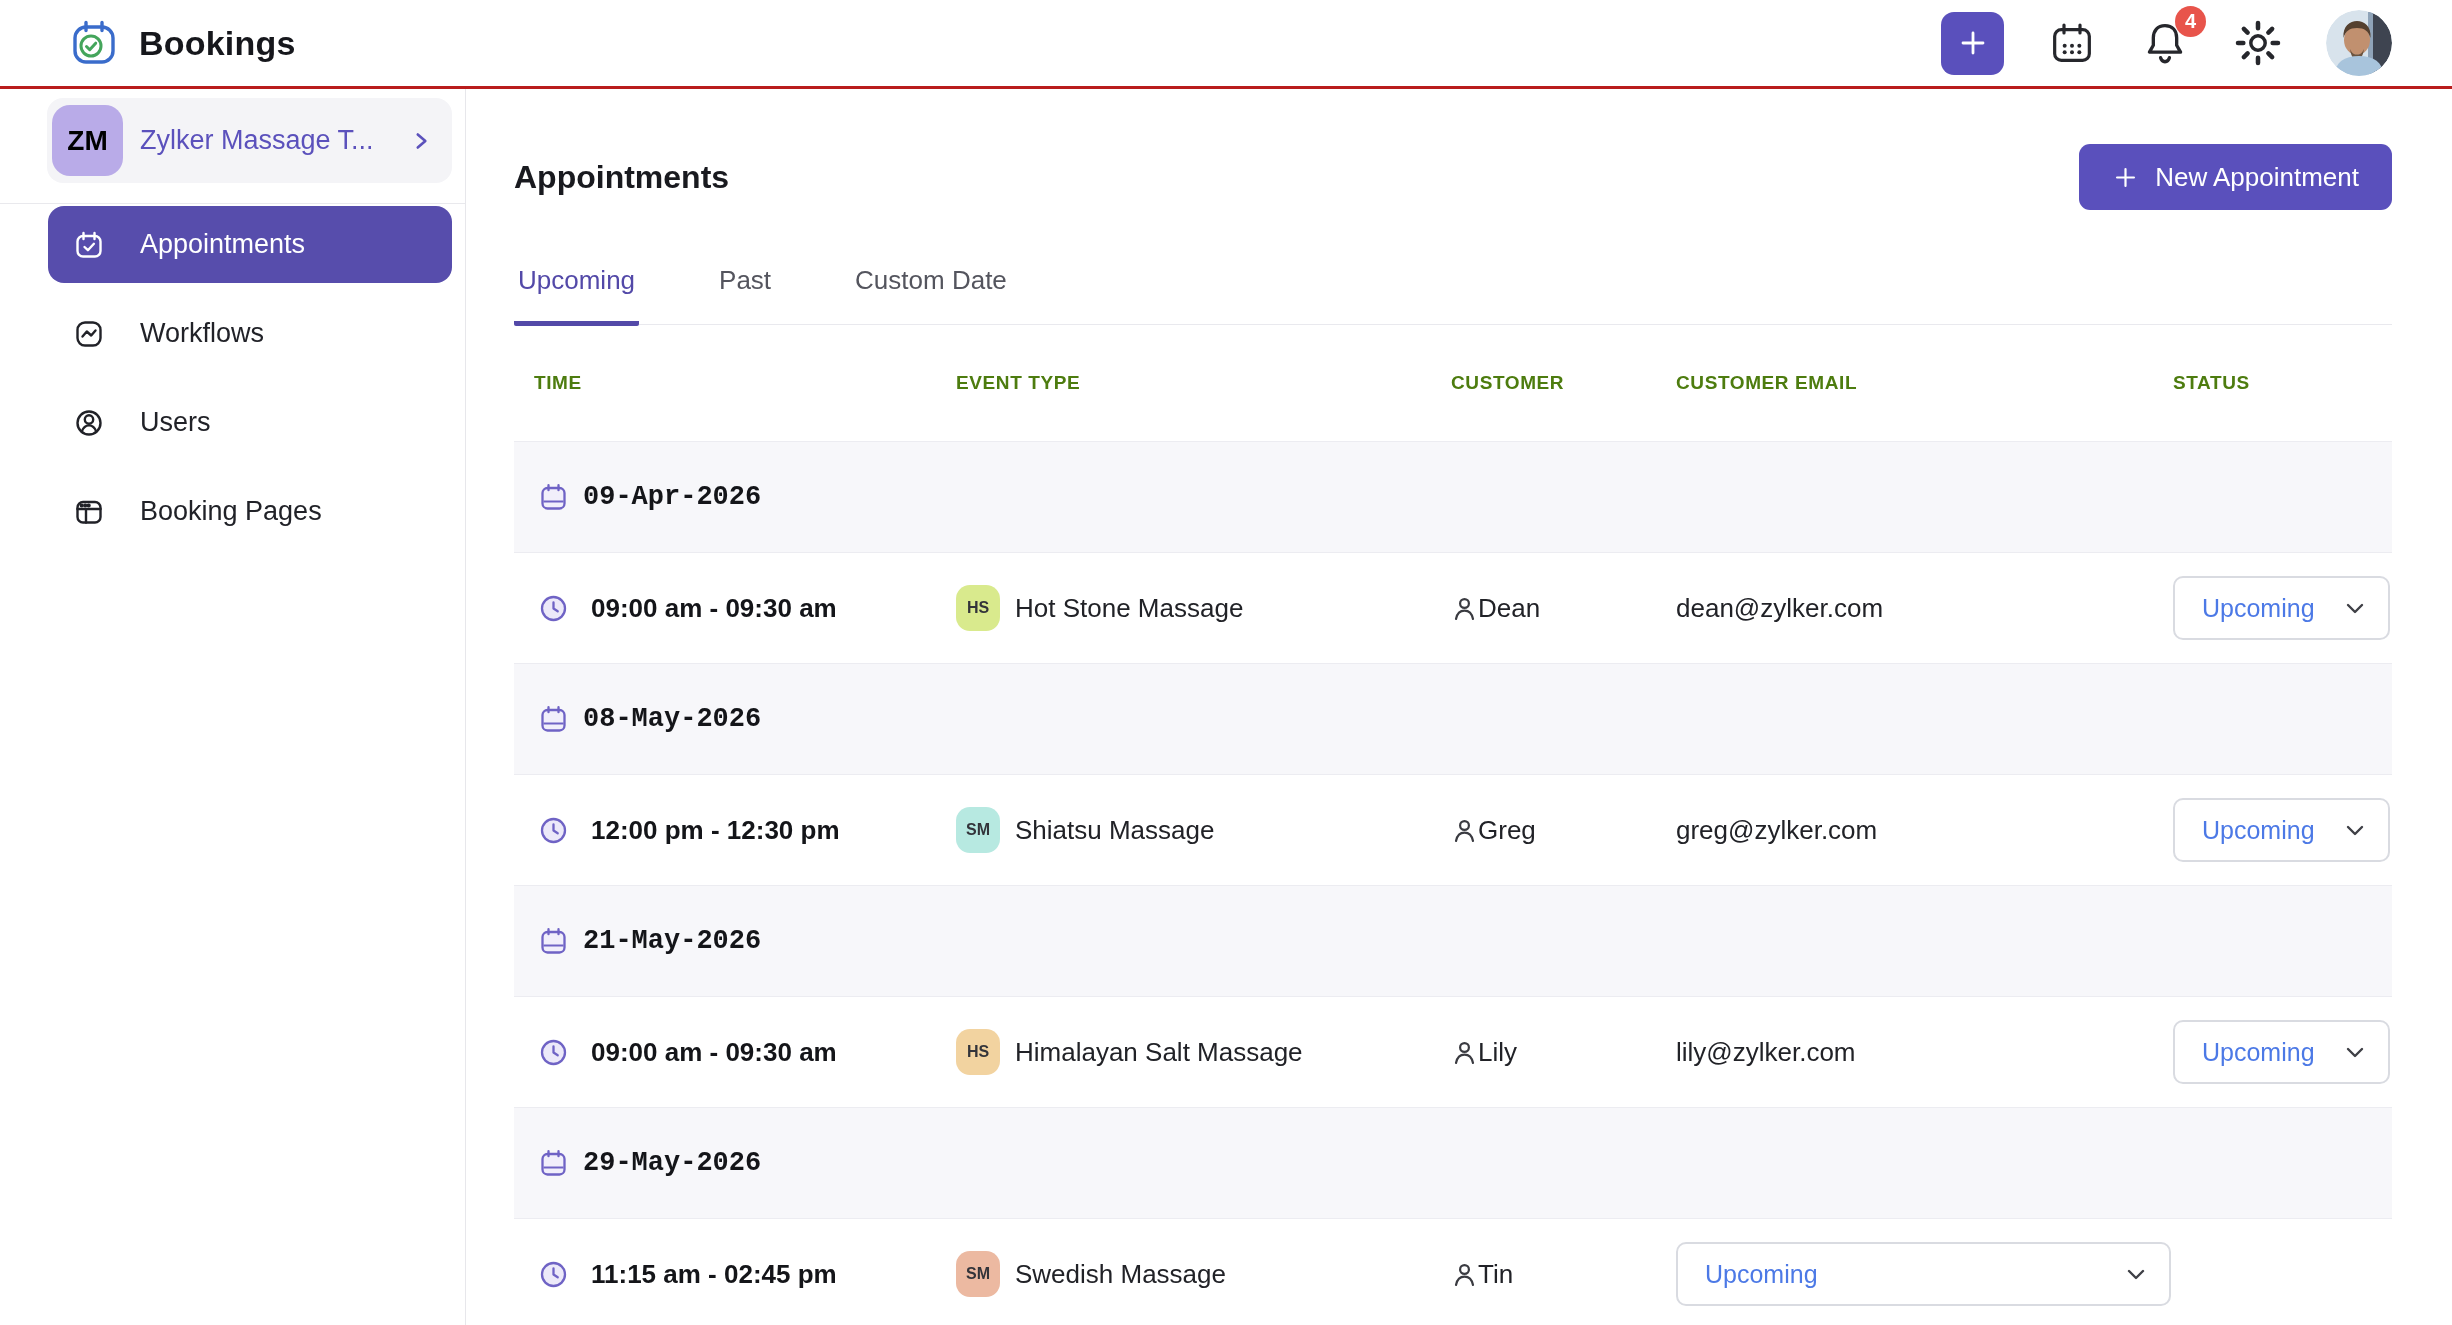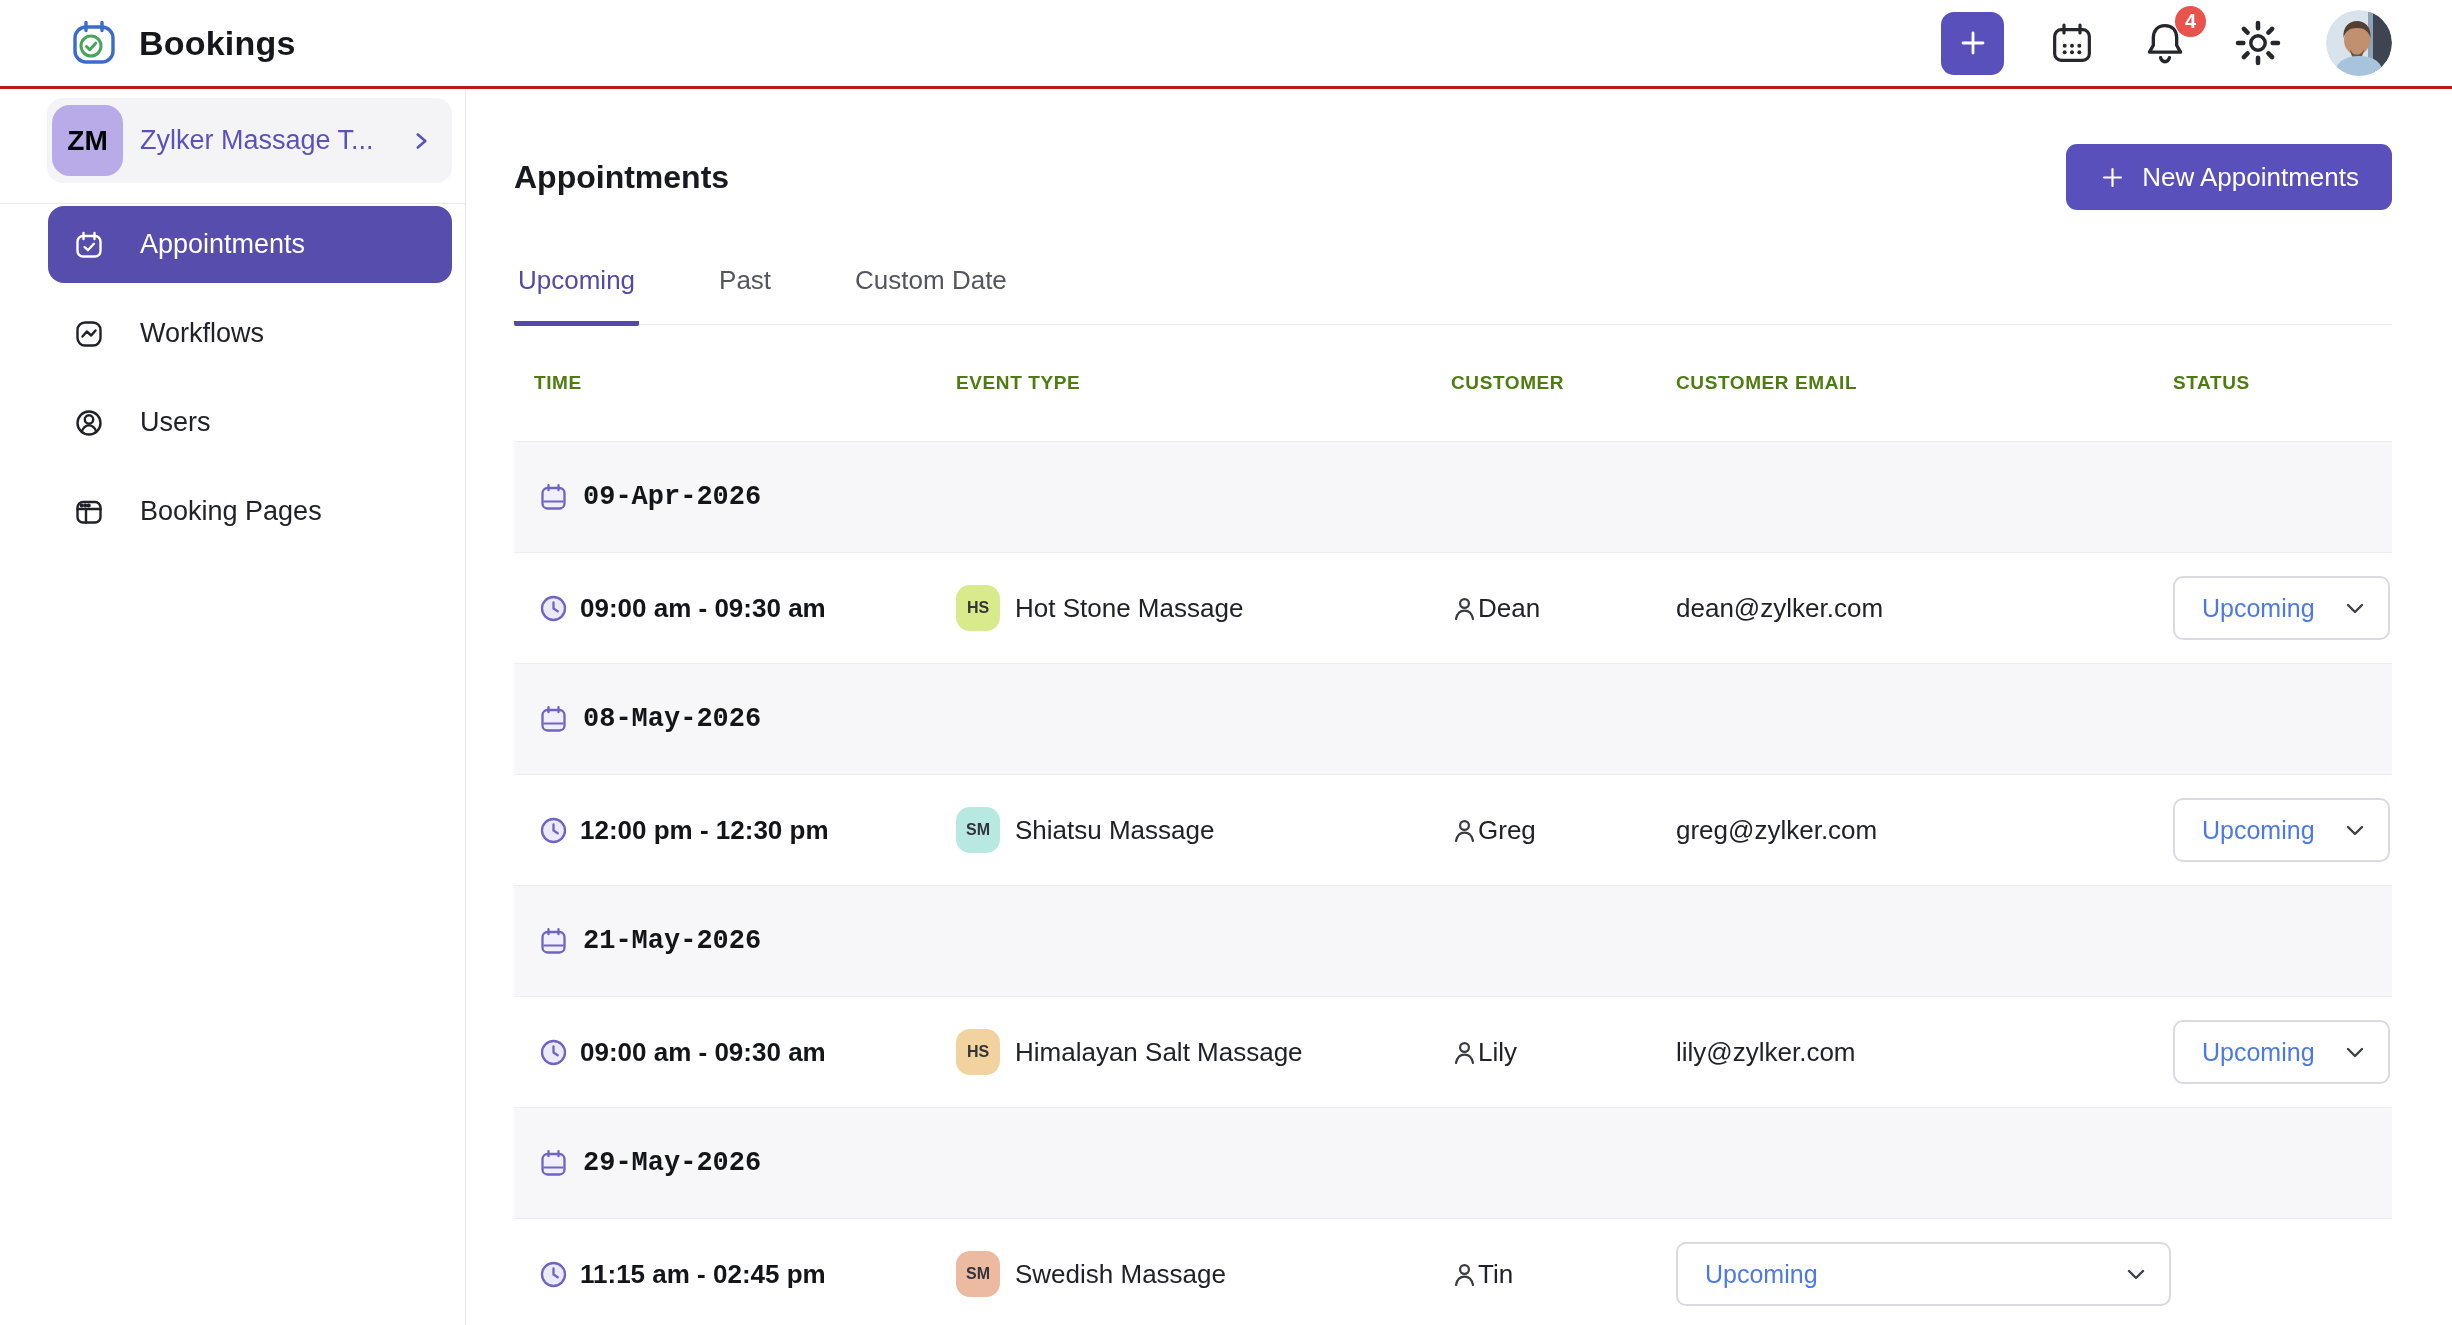--- a/index.html
+++ b/index.html
@@ -58,21 +58,21 @@
 
   
   .grid{display:grid;grid-template-columns:442px 495px 225px 497px 1fr;align-items:center;}
   .table-head{height:116px;flex:none;font-size:19px;font-weight:700;color:#4d7c0f;letter-spacing:.6px;}
   .th-time{padding-left:20px;}
   .grid-row{height:111px;flex:none;border-top:1px solid #ECECF1;}
   .date-row{background:#F7F7FA;font-family:Liberation Mono, monospace;}
   .date-cell{grid-column:1/-1;display:flex;align-items:center;gap:14px;padding-left:24px;
              font-size:27px;font-weight:700;color:#141519;}
   .appt-row{background:#fff;}
-  .time-cell{display:flex;align-items:center;gap:11px;padding-left:24px;font-size:26px;font-weight:700;color:#141519;}
+  .time-cell{display:flex;align-items:center;gap:22px;padding-left:24px;font-size:26px;font-weight:700;color:#141519;}
   .event-cell{display:flex;align-items:center;gap:15px;}
   .type-badge{width:44px;height:46px;border-radius:14px;flex:none;display:flex;align-items:center;justify-content:center;
               font-size:16px;font-weight:700;color:#33343A;}
   .event-name{font-size:26px;color:#212227;}
   .cust-cell{display:flex;align-items:center;font-size:26px;color:#212227;}
   .email-cell{font-size:26px;color:#212227;}
   .status-cell{padding-right:2px;}
   .status-btn{width:100%;height:64px;border:2px solid #D9DBE1;border-radius:10px;background:#fff;cursor:pointer;
               display:flex;align-items:center;justify-content:space-between;padding:0 20px 0 27px;
               font-size:25px;color:var(--status-text);font-family:inherit;}
@@ -223,21 +223,21 @@
 
     <div class="main">
       <div class="main-head">
         <div class="page-title">Appointments</div>
         <button class="new-btn">
           <span>
             <svg width="27" height="27" viewBox="0 0 32 32">
                 <path d="M16 6v20M6 16h20" stroke="#fff" stroke-width="2.6" stroke-linecap="round"></path>
               </svg>
           </span>
-          <span>New Appointments</span>
+          <span>New Appointment</span>
         </button>
       </div>
 
       <div class="tabs">
         <div class="tab active">Upcoming</div>
         <div class="tab">Past</div>
         <div class="tab">Custom Date</div>
       </div>
 
       <div class="grid table-head">

